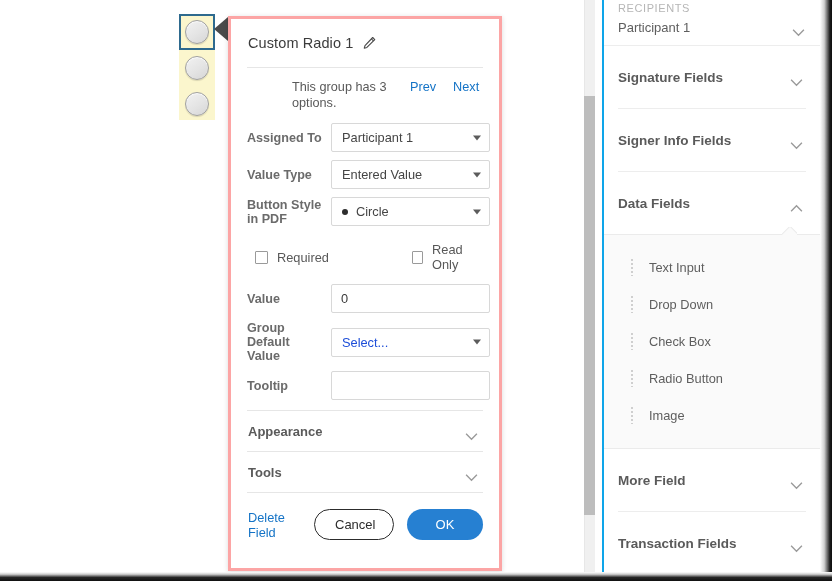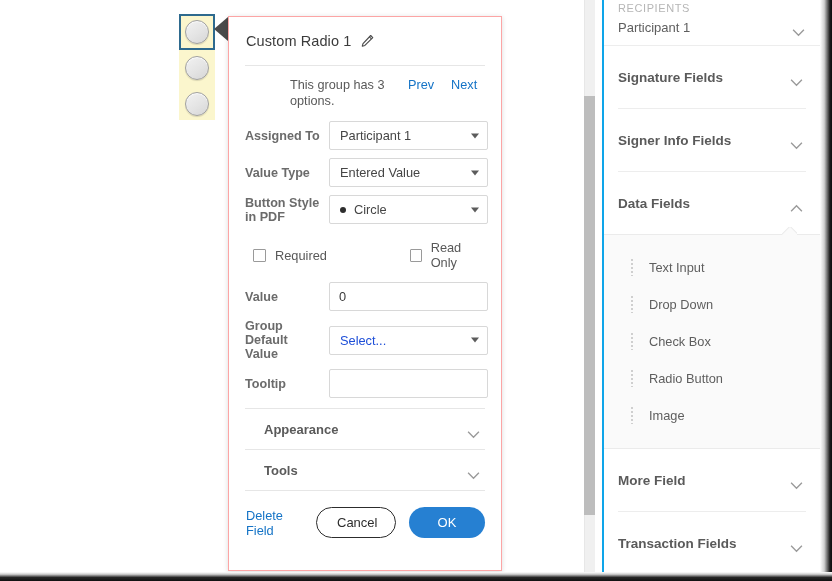--- a/index.html
+++ b/index.html
@@ -49,21 +49,21 @@
     border-top: 12px solid transparent;
     border-bottom: 12px solid transparent;
     border-right: 14px solid #4a4a4a;
   }
 
   
   .dialog {
     position: absolute; left: 228px; top: 16px;
     width: 274px; height: 555px;
     background: #ffffff;
-    border: 1px solid #fca5a5;
+    border: 3px solid #fca5a5;
     box-shadow: 0 1px 5px rgba(0,0,0,.14);
     padding: 0 16px;
   }
   .dlg-title-row {
     display: flex; align-items: center; gap: 9px;
     height: 48px; padding-left: 1px;
   }
   .dlg-title {
     font-size: 14.5px; color: #3b3b3b; letter-spacing: .1px;
   }
@@ -137,21 +137,21 @@
     width: 13px; height: 13px;
     border: 1.5px solid #9a9a9a; background: #fff; border-radius: 1px;
   }
   .chk-label { font-size: 12.8px; color: #585858; }
 
   .acc-row {
     display: flex; align-items: center; justify-content: space-between;
     height: 40px; padding: 0 4px 0 1px;
     cursor: pointer;
   }
-  .acc-title { font-size: 13px; font-weight: bold; color: #5a5a5a; margin-left: 18px; }
+  .acc-title { font-size: 13px; font-weight: bold; color: #5a5a5a; }
   .chev { width: 15px; height: 9px; display: block; }
 
   .footer {
     display: flex; align-items: center; gap: 13px;
     padding-top: 16px; padding-left: 1px;
   }
   .del-link { font-size: 12.8px; color: #1473c6; cursor: pointer; }
   .btn-cancel {
     height: 31px; min-width: 80px; padding: 0 20px;
     border-radius: 16px; border: 1.5px solid #2c2c2c;

